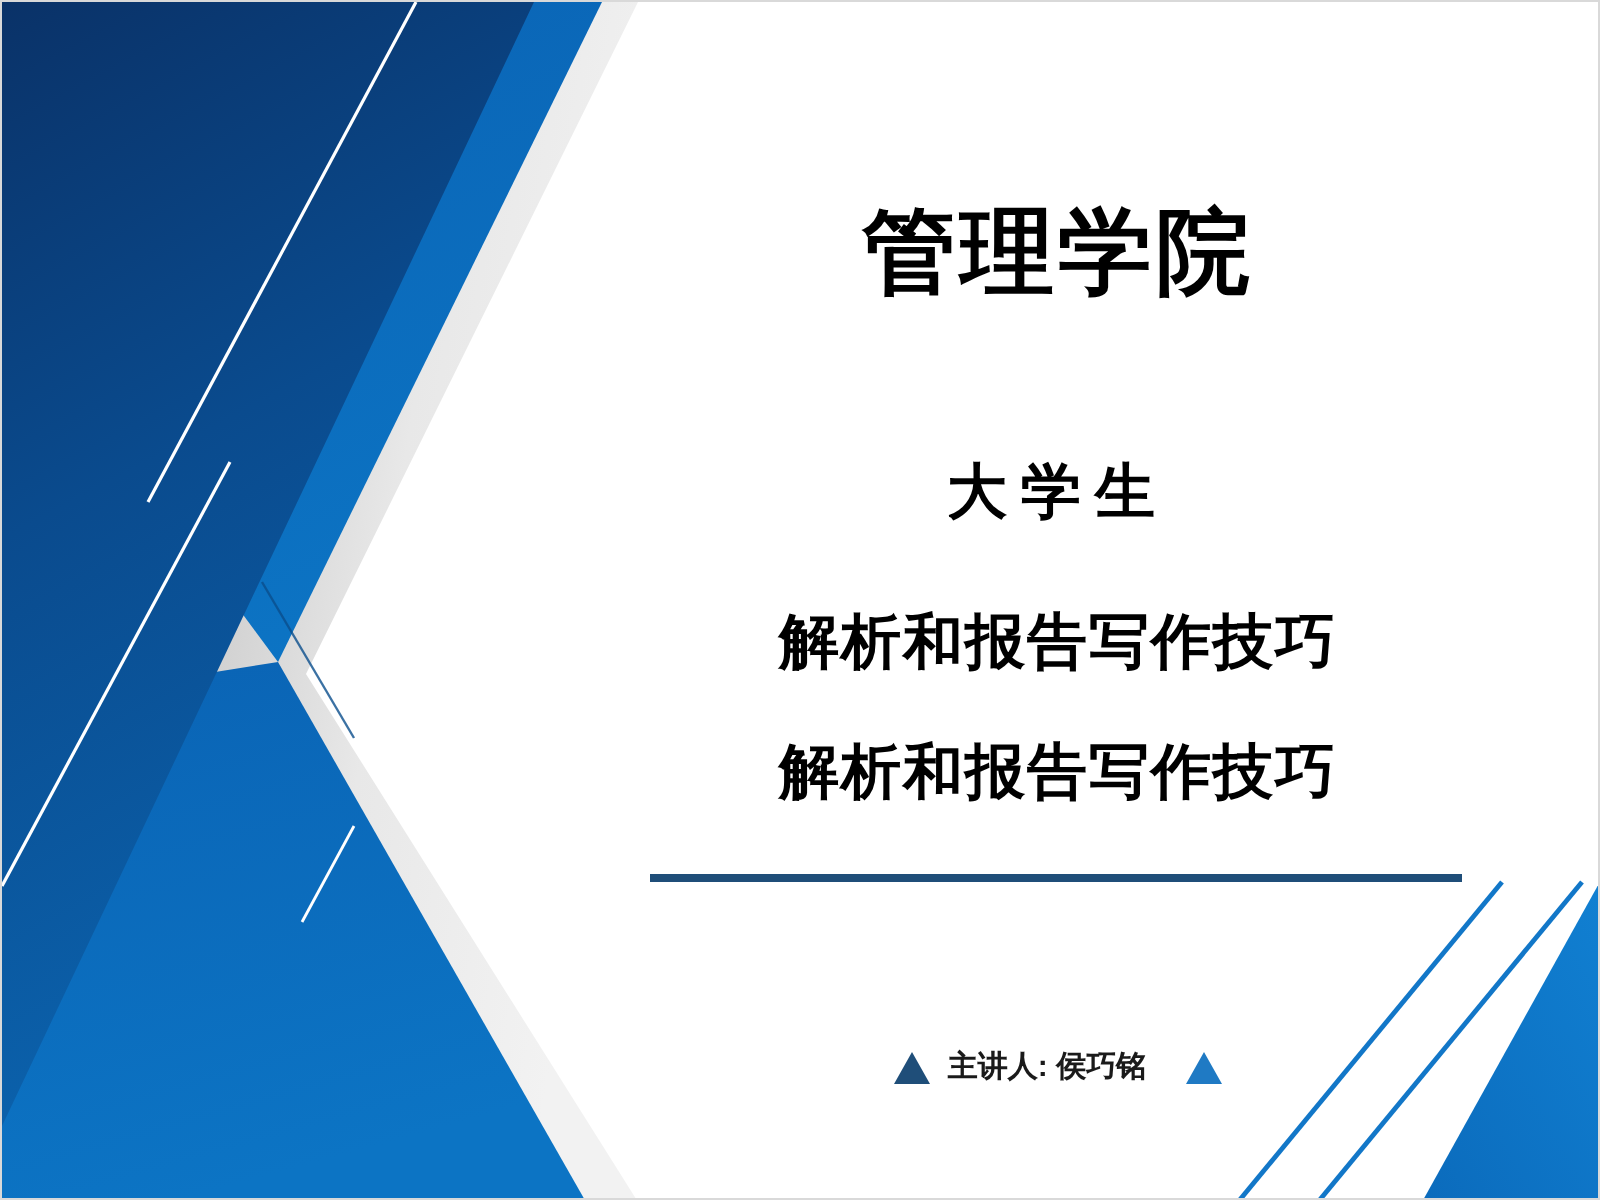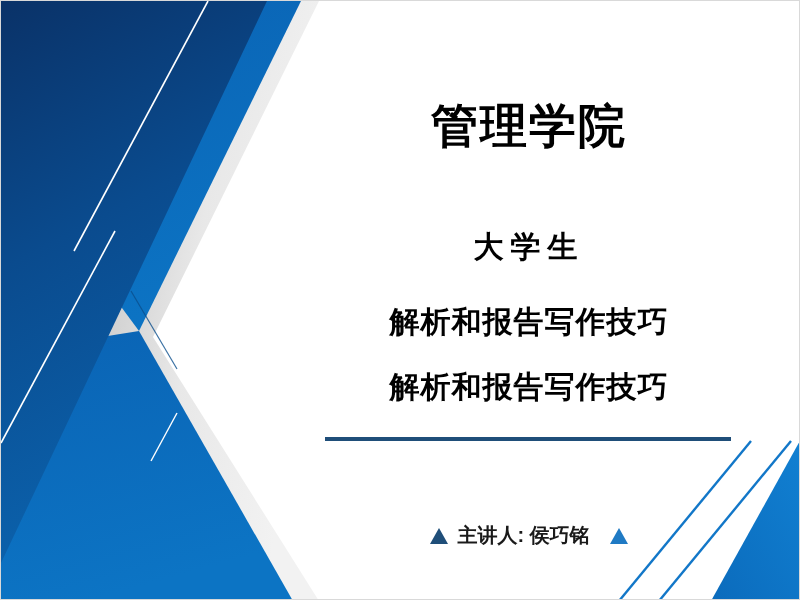--- a/index.html
+++ b/index.html
@@ -71,21 +71,21 @@
   }
   #footer {
     position: absolute;
     left: 300px;
     top: 524px;
     width: 456px;
     display: flex;
     align-items: center;
     justify-content: center;
     gap: 9px;
-    font-size: 20px;
+    font-size: 15px;
     font-weight: bold;
     color: #1a1a1a;
     white-space: nowrap;
   }
   .tri {
     width: 0;
     height: 0;
     border-left: 9px solid transparent;
     border-right: 9px solid transparent;
     flex: none;

